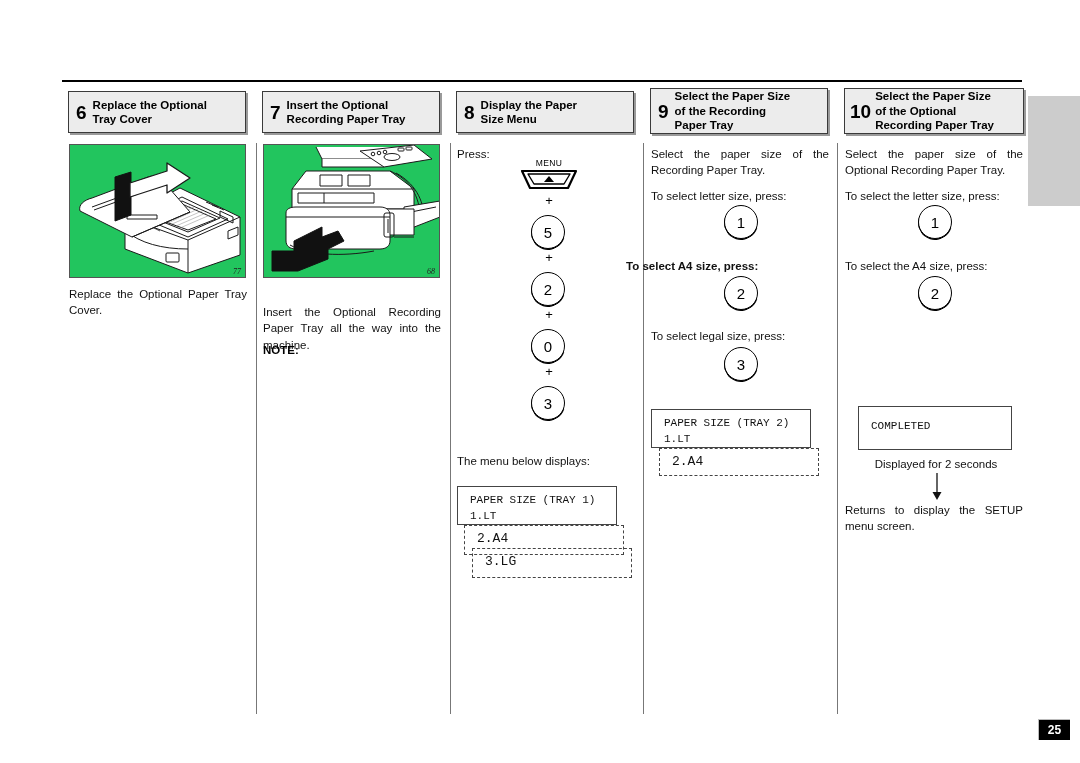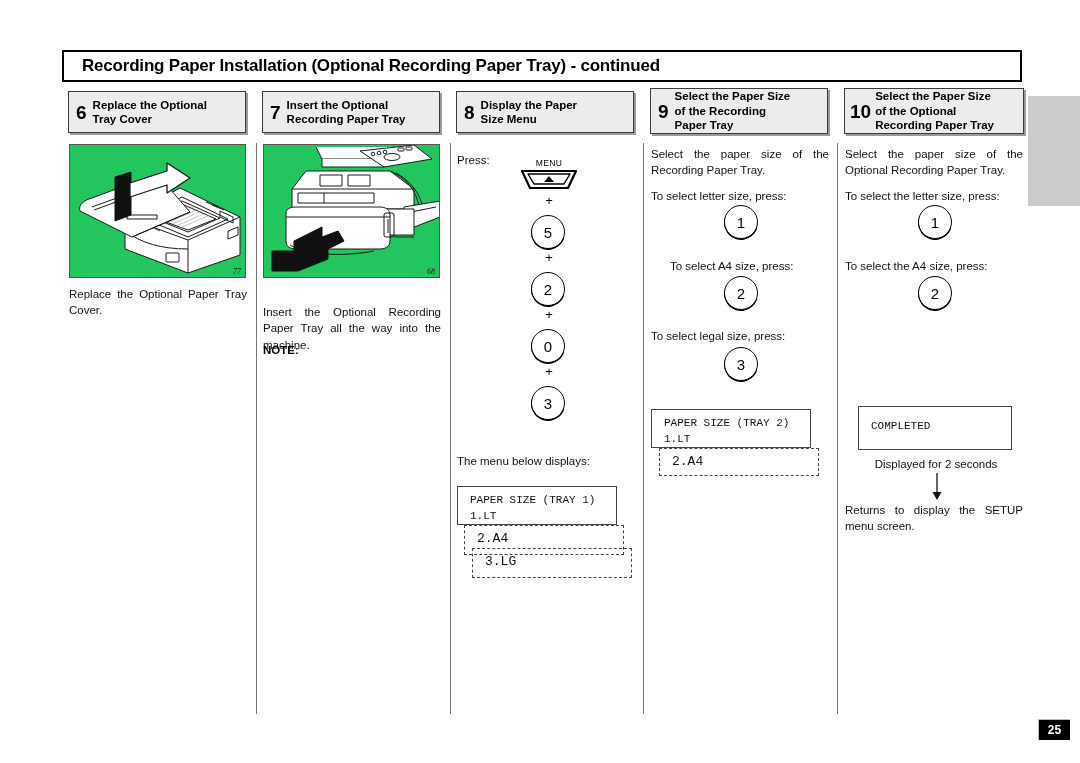--- a/index.html
+++ b/index.html
@@ -224,23 +224,20 @@
     box-sizing: border-box;
   }
 </style>
 </head>
 <body>
 
 <div class="page">
 
   <div class="thumb-tab"></div>
 
-  <div class="title-bar">
-    <div class="inner">Recording Paper Installation (Optional Recording Paper Tray) - continued</div>
-  </div>
   <div class="title-underline"></div>
 
   <div class="col-divider" style="left:256px;"></div>
   <div class="col-divider" style="left:450px;"></div>
   <div class="col-divider" style="left:643px;"></div>
   <div class="col-divider" style="left:837px;"></div>
 
   <div class="step-head" style="left:68px; top:91px; width:178px; height:42px;">
     <div class="step-num">6</div>
     <div class="step-label">Replace the Optional
@@ -374,21 +371,21 @@
       <path d="M8 126 L8 106 L30 106 L30 96 L58 82 L58 92 L74 86 L80 96 L64 104 L64 114 L34 126 Z" fill="#111" stroke="#111" stroke-width="1" stroke-linejoin="round"></path>
     </svg>
     <div class="fignum">68</div>
   </div>
 
   <div class="body-text justify" style="left:263px; top:304px; width:178px;">Insert the Optional Recording Paper Tray all the way into the machine.</div>
 
   <div class="note-title" style="position:absolute; left:263px; top:344px;">NOTE:</div>
 
 
-  <div class="body-text" style="left:457px; top:152px;">Press:</div>
+  <div class="body-text" style="left:457px; top:146px;">Press:</div>
 
   <div class="menukey" style="left:518px; top:158px; width:62px;">
     <div class="cap">MENU</div>
     <svg width="62" height="22" viewBox="0 0 62 22">
       <path d="M4 2 L58 2 L50 19 L12 19 Z" fill="#fff" stroke="#000" stroke-width="2.2" stroke-linejoin="round"></path>
       <path d="M10 5 L52 5 L46 15 L16 15 Z" fill="#fff" stroke="#000" stroke-width="1.4" stroke-linejoin="round"></path>
       <path d="M31 7 L36 13 L26 13 Z" fill="#000"></path>
     </svg>
   </div>
 
@@ -439,21 +436,21 @@
 
   <div class="body-text justify" style="left:651px; top:146px; width:178px;">Select the paper size of the Recording Paper Tray.</div>
 
   <div class="body-text" style="left:651px; top:188px;">To select letter size, press:</div>
   <div class="keycircle" style="left:724px; top:205px;">
     <div class="shadow"></div>
     <div class="ring"></div>
     <div class="glyph">1</div>
   </div>
 
-  <div class="body-text" style="left:670px; top:258px;">To select A4 size, press:</div>
+  <div class="body-text" style="left:626px; top:258px;font-weight:bold;">To select A4 size, press:</div>
   <div class="keycircle" style="left:724px; top:276px;">
     <div class="shadow"></div>
     <div class="ring"></div>
     <div class="glyph">2</div>
   </div>
 
   <div class="body-text" style="left:651px; top:328px;">To select legal size, press:</div>
   <div class="keycircle" style="left:724px; top:347px;">
     <div class="shadow"></div>
     <div class="ring"></div>

